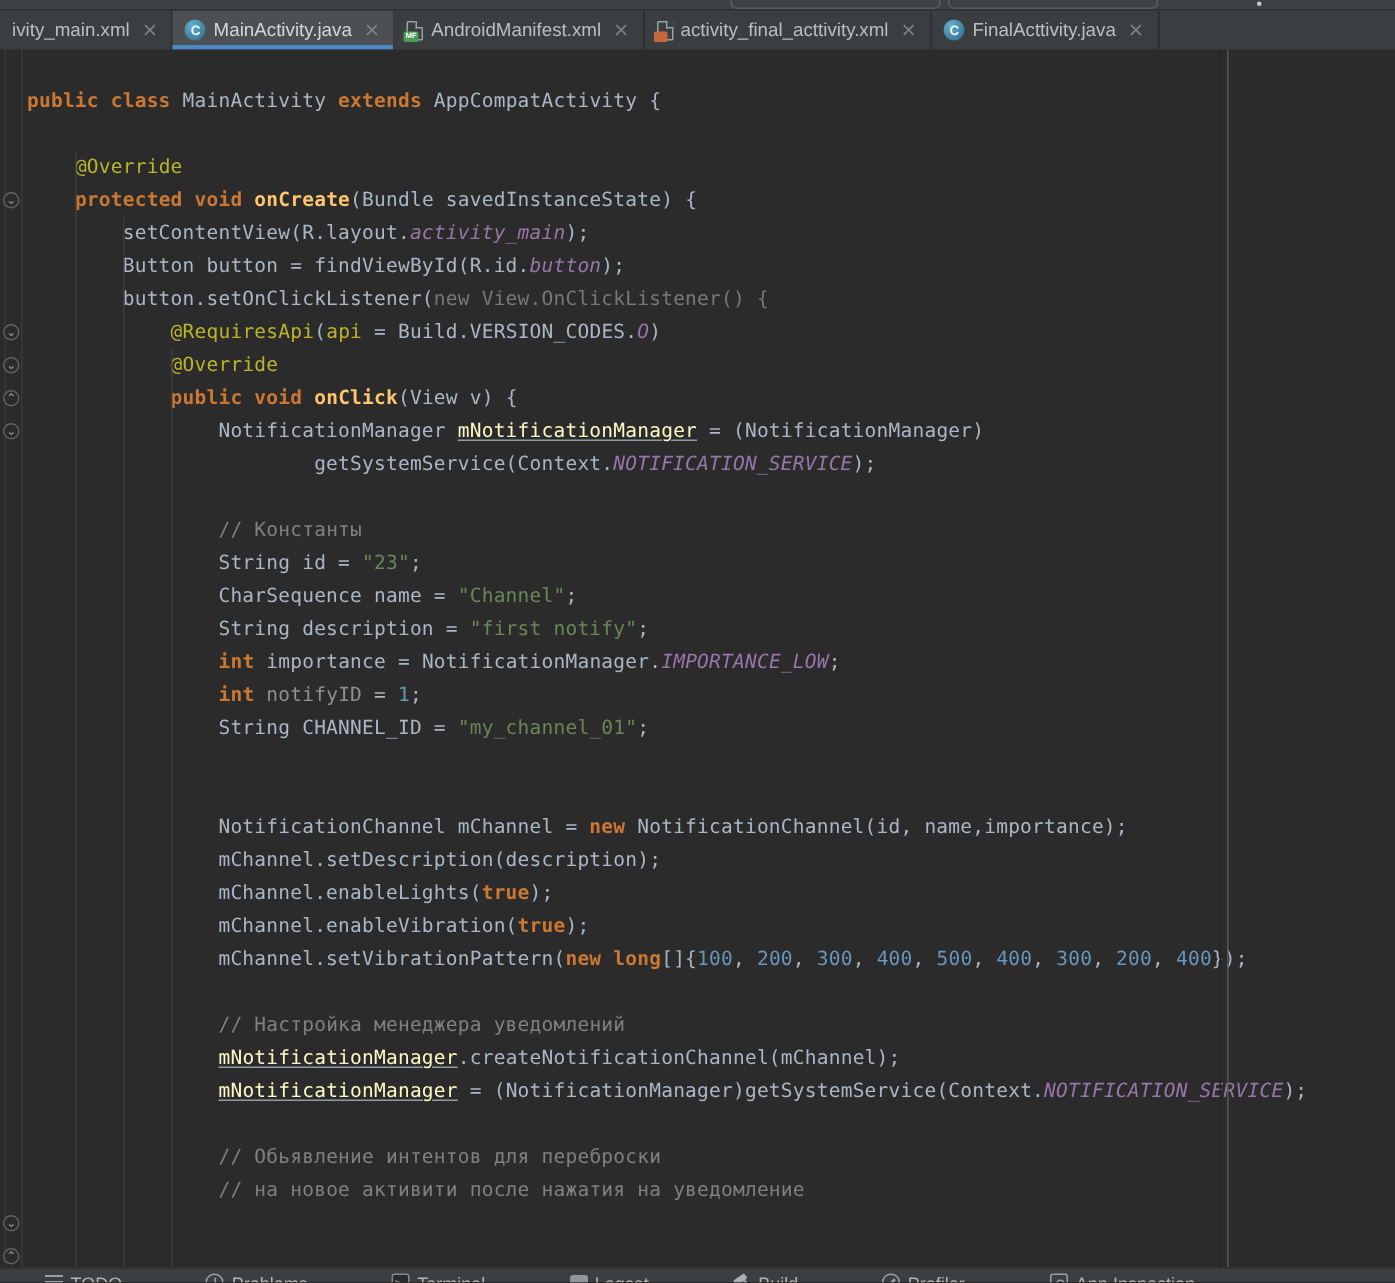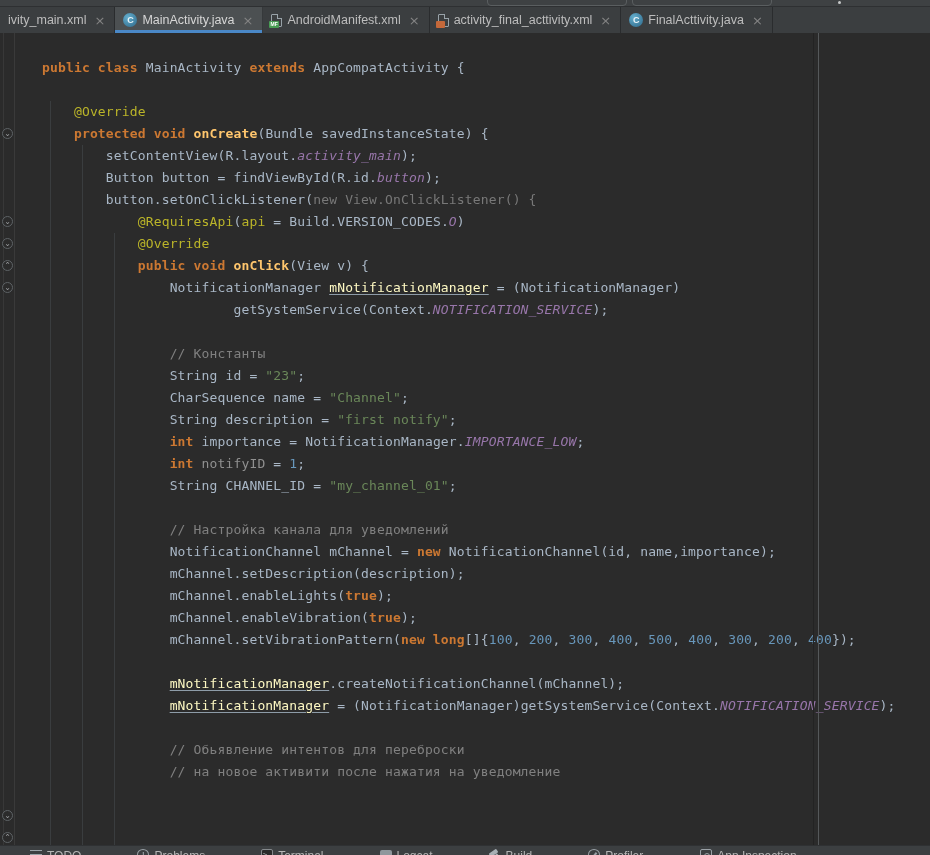--- a/index.html
+++ b/index.html
@@ -76,21 +76,21 @@
     position:absolute; left:2px; width:11px; height:11px; border-radius:50%;
     border:1px solid #5e6366; color:#9a9da0; font-size:8px; line-height:9px;
     text-align:center; background:#2b2b2b; z-index:2; cursor:pointer;
     font-family:"DejaVu Sans", sans-serif;
   }
   .code-area{
     position:relative; flex:1; padding:24px 0 0 2px;
     font-family:"DejaVu Sans Mono", monospace; font-size:13px;
     letter-spacing:0.15px; line-height:22px; color:#a9b7c6;
   }
-  .code-line{ height:22px; white-space:pre;margin-left:24px; }
+  .code-line{ height:22px; white-space:pre; }
   .indent-guide{ position:absolute; width:1px; background:#3a3d3f; z-index:0; }
   .ig1{ left:34px; top:68px; bottom:0; }
   .ig2{ left:66px; top:112px; bottom:0; }
   .ig3{ left:98px; top:200px; bottom:0; }
   .margin-guide-dark{ position:absolute; left:797px; top:0; bottom:0; width:1px; background:#232323; }
   .margin-guide{ position:absolute; left:802px; top:0; bottom:0; width:1px; background:#55585a; }
   
   .kw{ color:#cc7832; font-weight:bold; }
   .decl{ color:#ffc66d; font-weight:bold; }
   .ann{ color:#bbb529;text-align:center; }
@@ -202,27 +202,28 @@
         <div class="code-line"><span class="txt">                        getSystemService(Context.</span><span class="fld">NOTIFICATION_SERVICE</span><span class="txt">);</span></div>
         <div class="code-line">&nbsp;</div>
         <div class="code-line"><span class="txt">                </span><span class="com">// Константы</span></div>
         <div class="code-line"><span class="txt">                String id = </span><span class="str">"23"</span><span class="txt">;</span></div>
         <div class="code-line"><span class="txt">                CharSequence name = </span><span class="str">"Channel"</span><span class="txt">;</span></div>
         <div class="code-line"><span class="txt">                String description = </span><span class="str">"first notify"</span><span class="txt">;</span></div>
         <div class="code-line"><span class="txt">                </span><span class="kw">int </span><span class="txt">importance = NotificationManager.</span><span class="fld">IMPORTANCE_LOW</span><span class="txt">;</span></div>
         <div class="code-line"><span class="txt">                </span><span class="kw">int </span><span class="dimid">notifyID</span><span class="txt"> = </span><span class="num">1</span><span class="txt">;</span></div>
         <div class="code-line"><span class="txt">                String CHANNEL_ID = </span><span class="str">"my_channel_01"</span><span class="txt">;</span></div>
         <div class="code-line">&nbsp;</div>
-        <div class="code-line"><span class="txt">                </span><span class="com">// Настройка канала для уведомлений</span></div>
+        <div class="code-line"><span class="txt">                </span></div>
         <div class="code-line"><span class="txt">                NotificationChannel mChannel = </span><span class="kw">new</span><span class="txt"> NotificationChannel(id, name,importance);</span></div>
         <div class="code-line"><span class="txt">                mChannel.setDescription(description);</span></div>
         <div class="code-line"><span class="txt">                mChannel.enableLights(</span><span class="kw">true</span><span class="txt">);</span></div>
         <div class="code-line"><span class="txt">                mChannel.enableVibration(</span><span class="kw">true</span><span class="txt">);</span></div>
         <div class="code-line"><span class="txt">                mChannel.setVibrationPattern(</span><span class="kw">new long</span><span class="txt">[]{</span><span class="num">100</span><span class="txt">, </span><span class="num">200</span><span class="txt">, </span><span class="num">300</span><span class="txt">, </span><span class="num">400</span><span class="txt">, </span><span class="num">500</span><span class="txt">, </span><span class="num">400</span><span class="txt">, </span><span class="num">300</span><span class="txt">, </span><span class="num">200</span><span class="txt">, </span><span class="num">400</span><span class="txt">});</span></div>
         <div class="code-line">&nbsp;</div>
+        <div class="code-line"><span class="txt">                </span><span class="com">// Настройка менеджера уведомлений</span></div>
         <div class="code-line"><span class="txt">                </span><span class="und">mNotificationManager</span><span class="txt">.createNotificationChannel(mChannel);</span></div>
         <div class="code-line"><span class="txt">                </span><span class="und">mNotificationManager</span><span class="txt"> = (NotificationManager)getSystemService(Context.</span><span class="fld">NOTIFICATION_SERVICE</span><span class="txt">);</span></div>
         <div class="code-line">&nbsp;</div>
         <div class="code-line"><span class="txt">                </span><span class="com">// Обьявление интентов для переброски</span></div>
         <div class="code-line"><span class="txt">                </span><span class="com">// на новое активити после нажатия на уведомление</span></div>
       </div>
   </div>
 
   <div class="status-bar">
       <div class="status-item">

